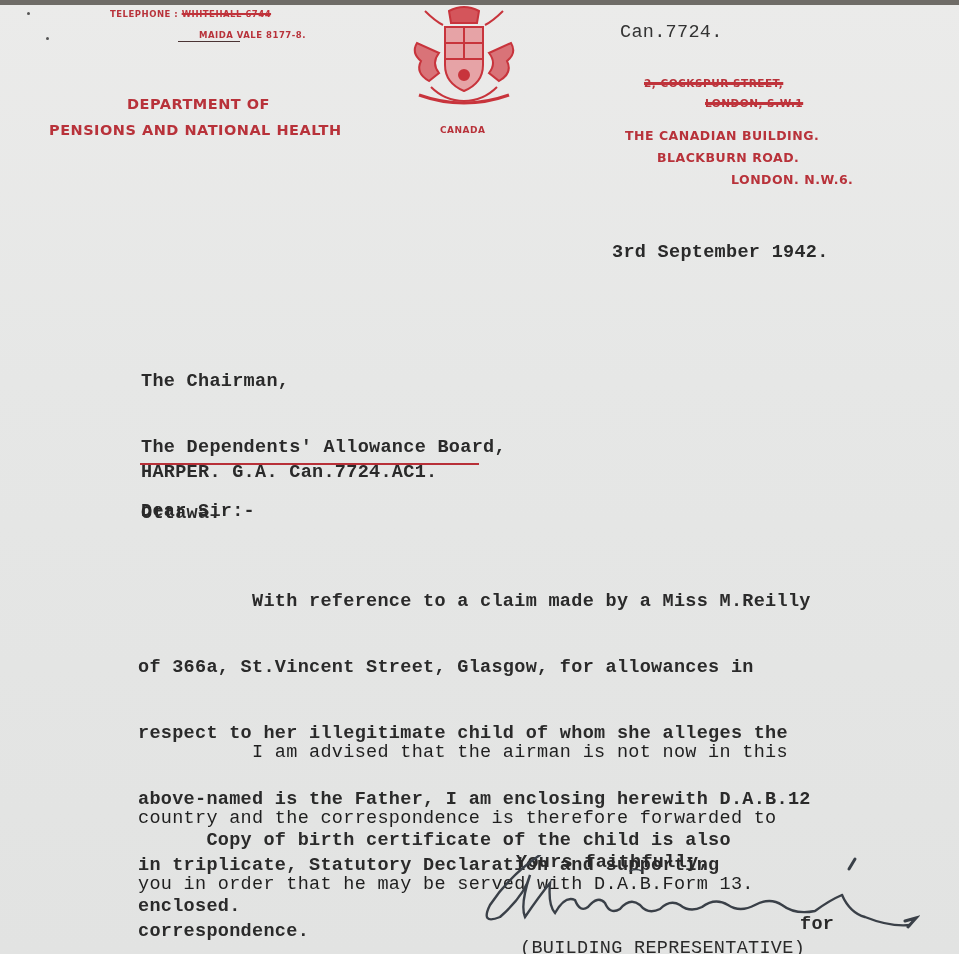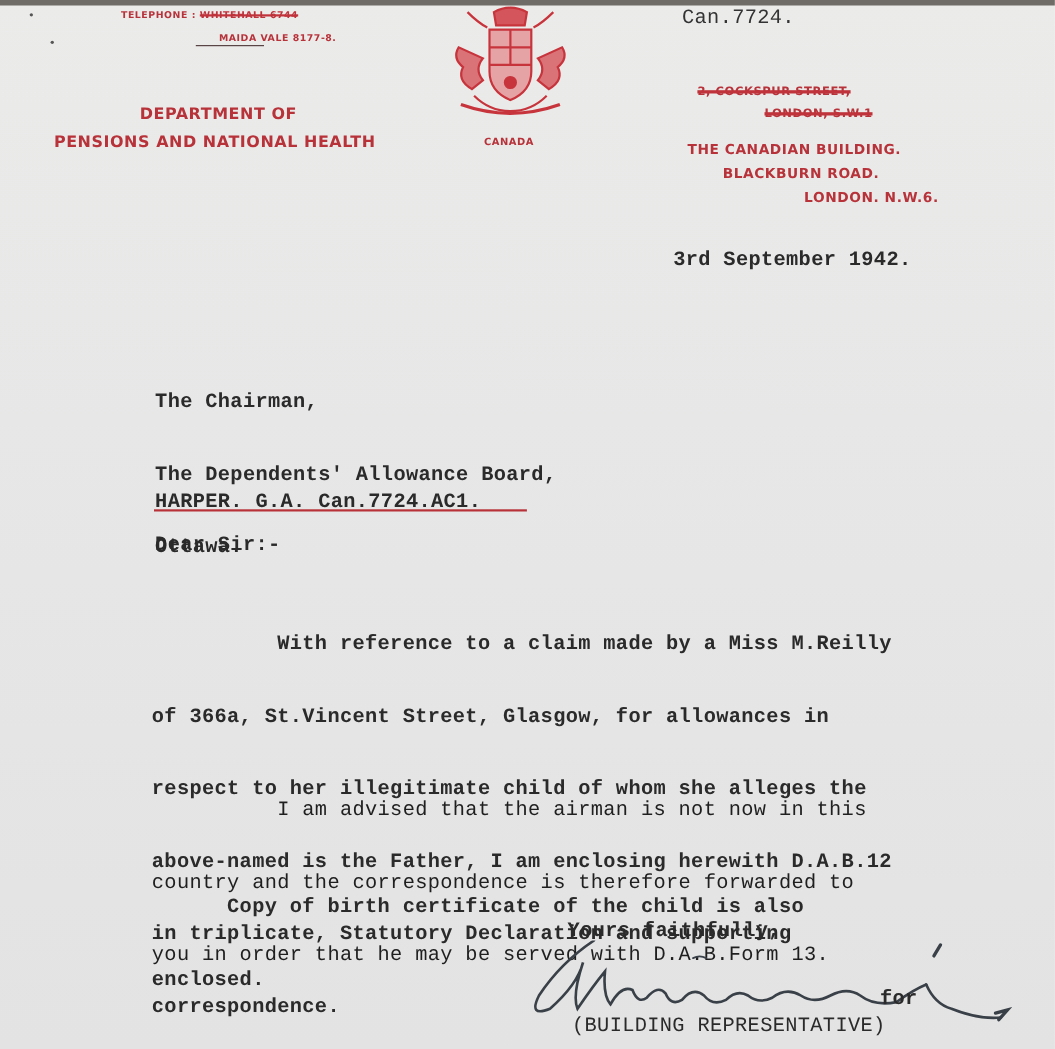--- a/index.html
+++ b/index.html
@@ -12,29 +12,29 @@
   .red { color:#b8323a; }
   .lh { position:absolute; font-family:"DejaVu Sans","Liberation Sans",sans-serif; font-weight:bold; letter-spacing:0.5px; }
   .tel { left:110px; top:9px; font-size:8.5px; }
   .tel .strike { text-decoration:line-through; text-decoration-thickness:2px; color:#c0333b; }
   .maida { left:199px; top:30px; font-size:8.5px; }
   .telrule { position:absolute; left:178px; top:41px; width:62px; height:1px; background:#4a3434; }
   .dept1 { left:127px; top:96px; font-size:14.5px;text-align:center; }
   .dept2 { left:49px; top:122px; font-size:14.5px; }
   .canada { left:440px; top:125px; font-size:9px; }
   .crest { position:absolute; left:405px; top:3px; width:118px; height:110px; }
-  .oldaddr { font-size:10.5px; }
+  .oldaddr { font-size:10.5px;margin-left:10px; }
   .old1 { left:634px; top:77px; }
   .old2 { left:695px; top:97px; }
   .old1 span, .old2 span { text-decoration:line-through; text-decoration-thickness:2.5px; text-decoration-color:#c0333b; }
   .addr { font-size:12.5px; }
   .addr1 { left:625px; top:128px; }
   .addr2 { left:657px; top:150px; }
   .addr3 { left:731px; top:172px; }
-  .tw { position:absolute; color:#2a2a2a; font-size:18.5px; font-weight:bold; white-space:pre; letter-spacing:0.3px; }
+  .tw { position:absolute; color:#2a2a2a; font-size:18.5px; font-weight:bold; white-space:pre; letter-spacing:0.3px;margin-top:16px; }
   .ref { left:620px; top:6px; font-weight:normal; color:#333; }
   .date { left:612px; top:226px; }
   .addressee { left:141px; top:311px; line-height:22px; }
   .subject { left:141px; top:446px; }
   .subrule { position:absolute; left:140px; top:463px; width:339px; height:2px; background:#b83038; }
   .salutation { left:141px; top:485px;text-align:center; }
   .p1 { left:138px; top:531px; line-height:22px; }
   .p2 { left:138px; top:682px; line-height:22px; font-weight:normal; color:#1f1f1f; }
   .p3 { left:138px; top:770px; line-height:22px; }
   .closing { left:516px; top:836px; }

